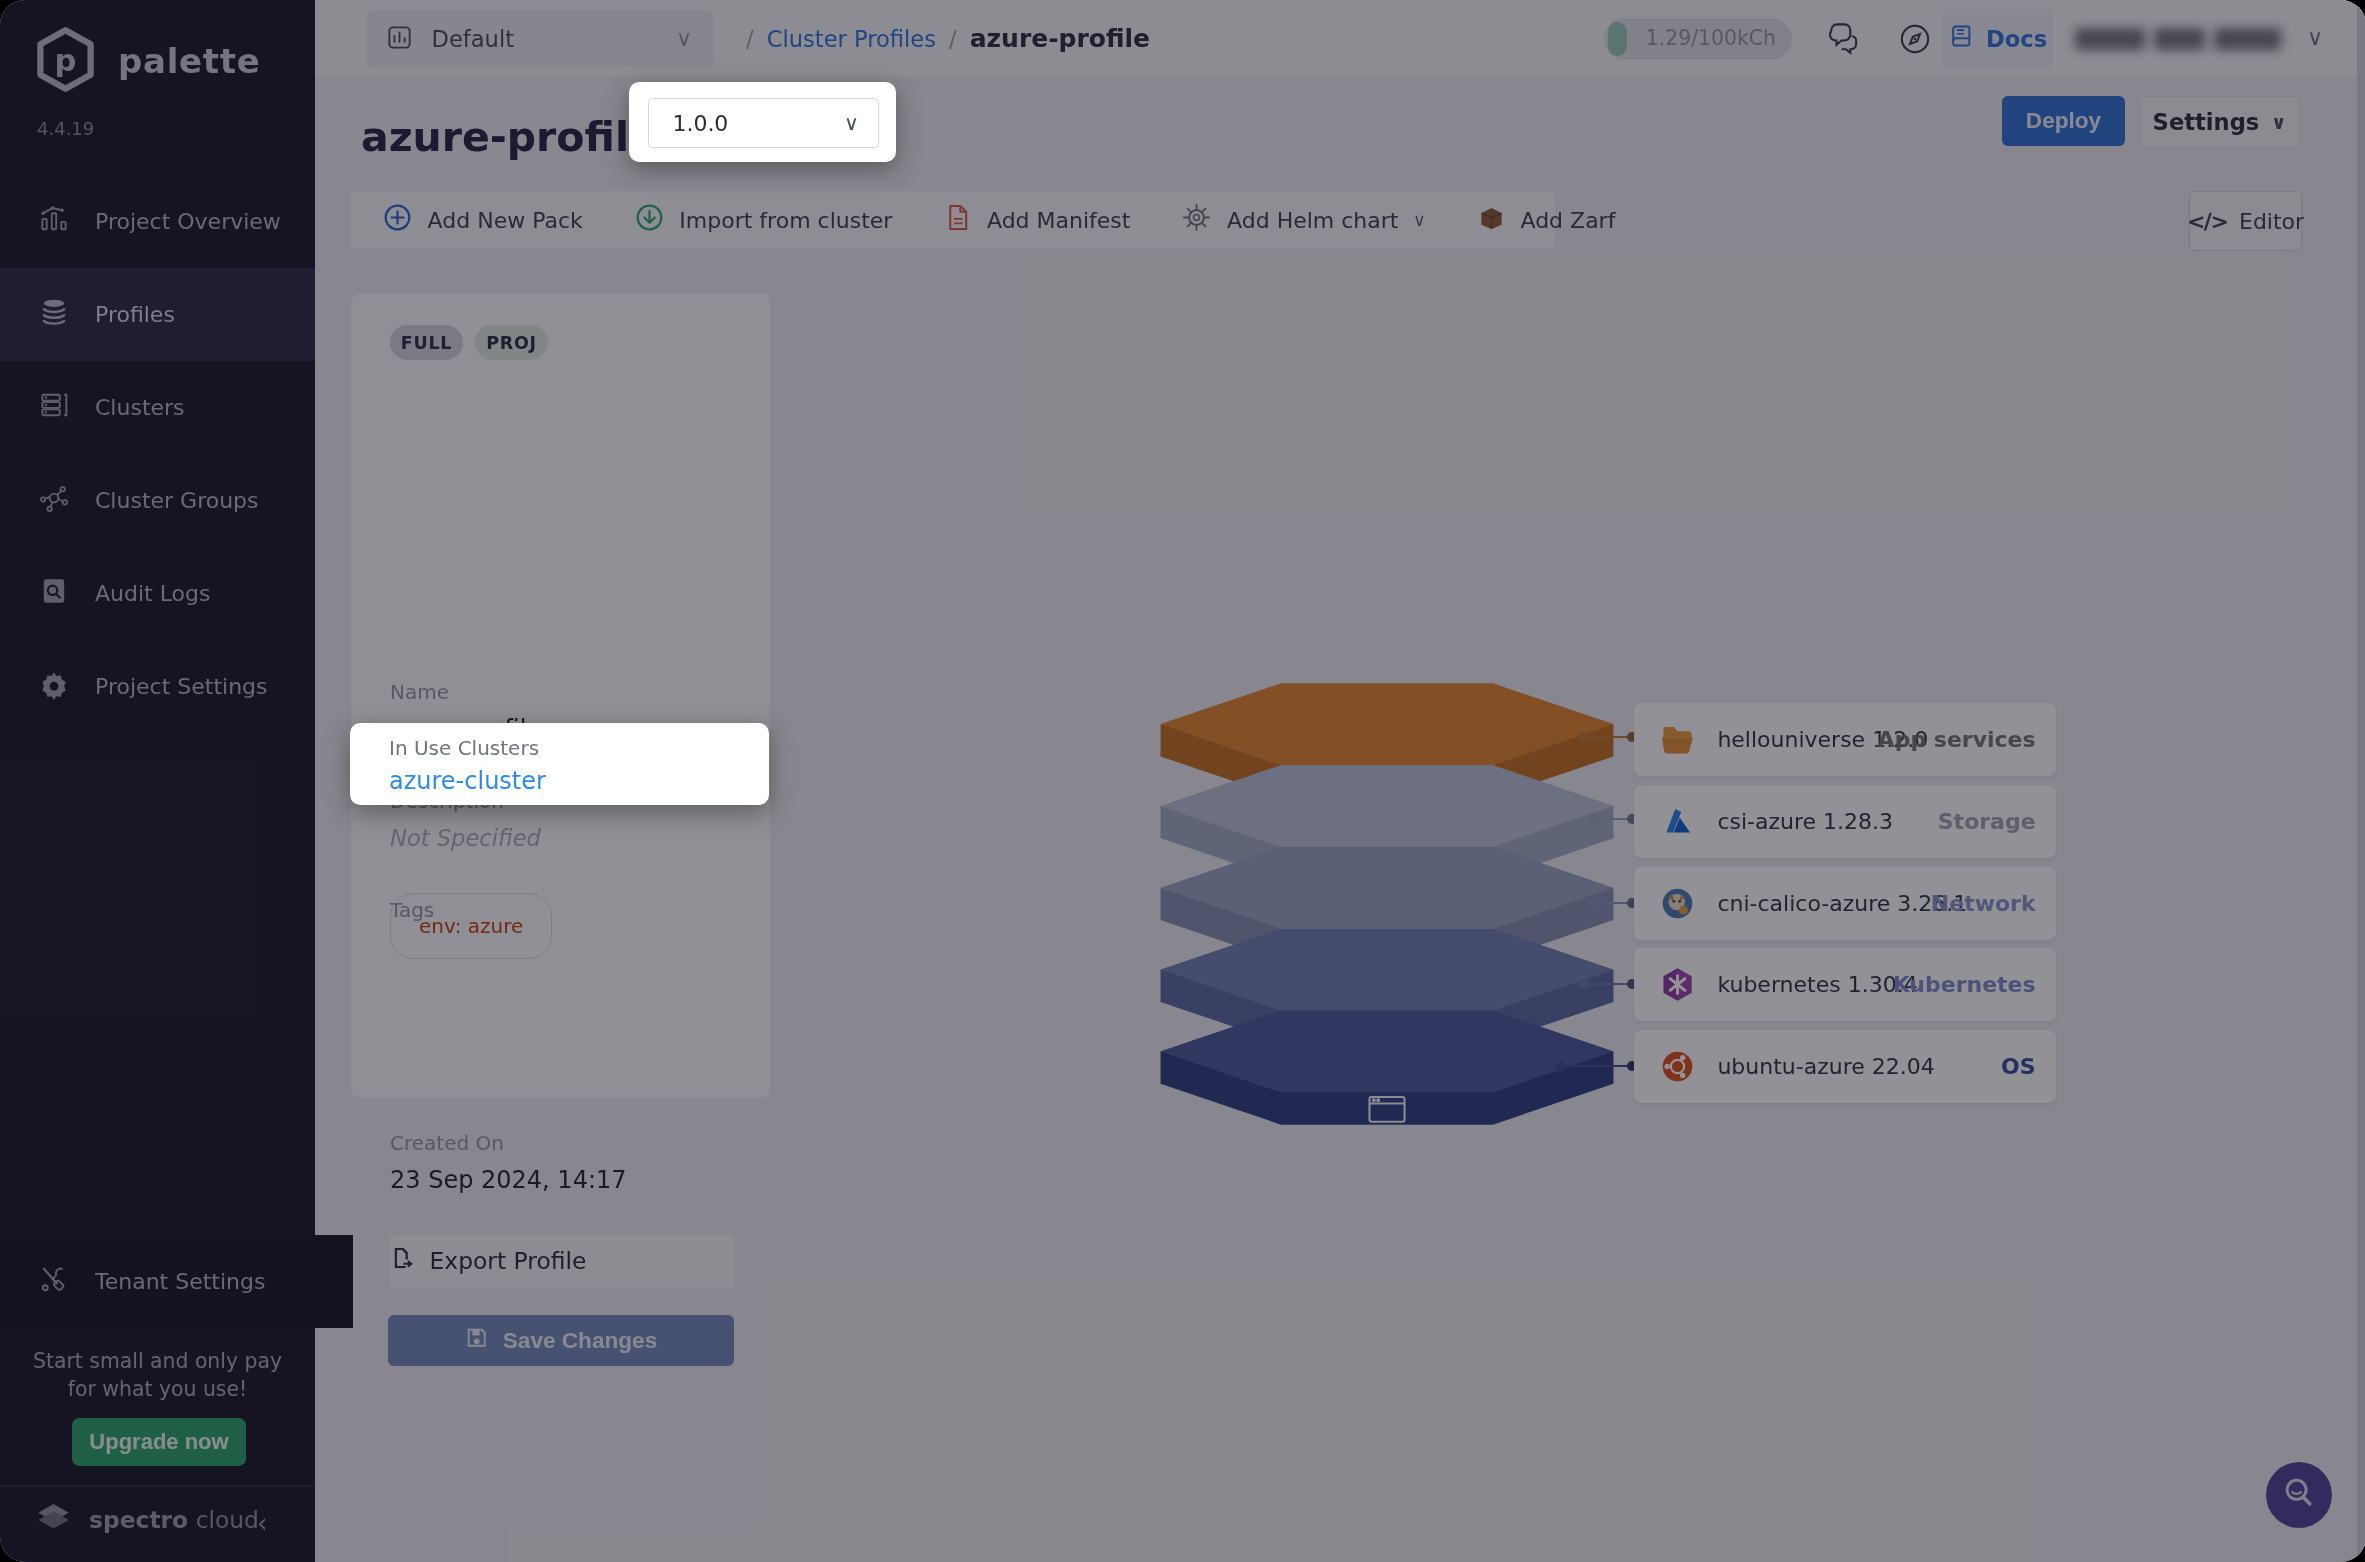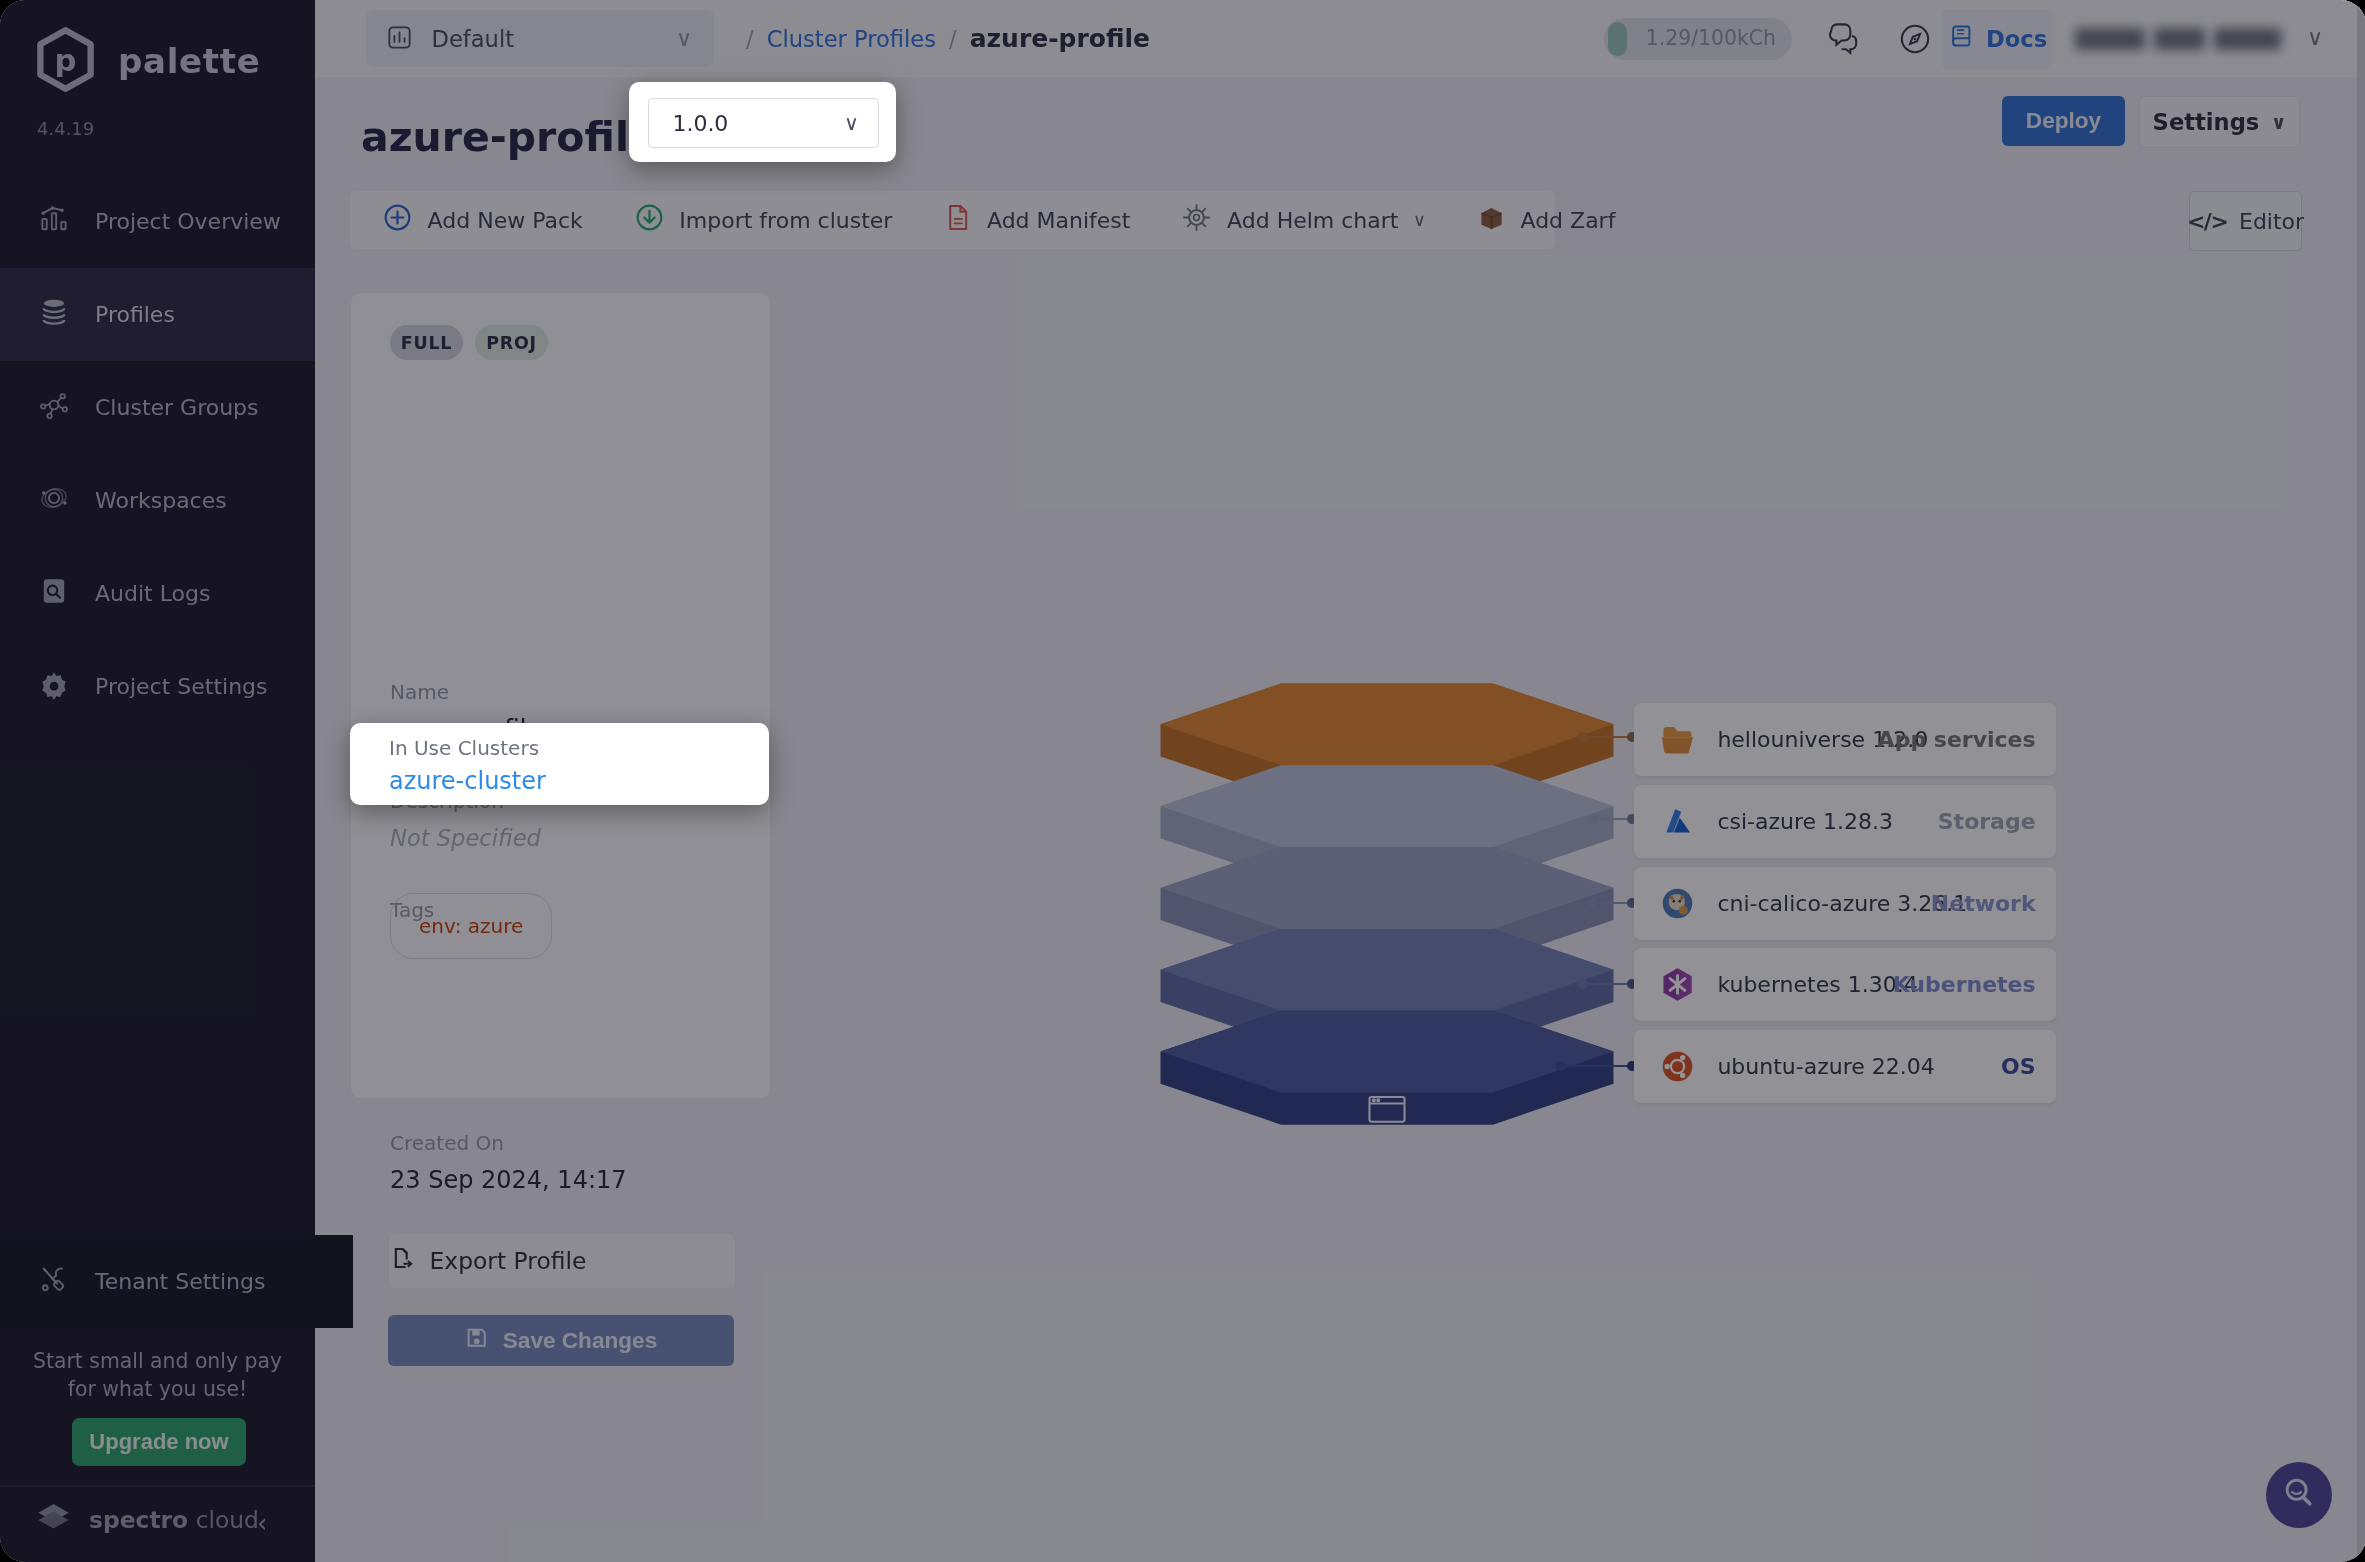--- a/index.html
+++ b/index.html
@@ -117,38 +117,40 @@
         <span><svg width="32" height="32" viewBox="0 0 44 44">
               <ellipse cx="22" cy="10" rx="14" ry="5" fill="#b9bac6"></ellipse>
               <path d="M8 17c0 2.8 6.3 5 14 5s14-2.2 14-5" fill="none" stroke="#b9bac6" stroke-width="3.4"></path>
               <path d="M8 25c0 2.8 6.3 5 14 5s14-2.2 14-5" fill="none" stroke="#b9bac6" stroke-width="3.4"></path>
               <path d="M8 33c0 2.8 6.3 5 14 5s14-2.2 14-5" fill="none" stroke="#b9bac6" stroke-width="3.4"></path>
             </svg></span>
         <span>Profiles</span>
       </div>
       <div class="nav-item">
         <span><svg width="32" height="32" viewBox="0 0 44 44">
+              <rect x="6" y="8" width="24" height="8" rx="2" fill="none" stroke="#9fa0ae" stroke-width="2.6"></rect>
+              <rect x="6" y="18" width="24" height="8" rx="2" fill="none" stroke="#9fa0ae" stroke-width="2.6"></rect>
+              <rect x="6" y="28" width="24" height="8" rx="2" fill="none" stroke="#9fa0ae" stroke-width="2.6"></rect>
+              <path d="M36 8 h3 v28 h-3" fill="none" stroke="#9fa0ae" stroke-width="2.6"></path>
+              <circle cx="11" cy="12" r="1.6" fill="#9fa0ae"></circle>
+              <circle cx="11" cy="22" r="1.6" fill="#9fa0ae"></circle>
+              <circle cx="11" cy="32" r="1.6" fill="#9fa0ae"></circle>
+            </svg></span>
+        <span>Clusters</span>
+      </div>
+      <div class="nav-item">
+        <span><svg width="32" height="32" viewBox="0 0 44 44">
               <circle cx="22" cy="22" r="6" fill="none" stroke="#9fa0ae" stroke-width="2.6"></circle>
               <circle cx="7" cy="24" r="3" fill="none" stroke="#9fa0ae" stroke-width="2.4"></circle>
               <circle cx="34" cy="10" r="3" fill="none" stroke="#9fa0ae" stroke-width="2.4"></circle>
               <circle cx="37" cy="28" r="3" fill="none" stroke="#9fa0ae" stroke-width="2.4"></circle>
               <circle cx="16" cy="37" r="3" fill="none" stroke="#9fa0ae" stroke-width="2.4"></circle>
               <path d="M16.5 20.5 L10 23 M26.5 18 L31.5 12.5 M28 22.8 L34 27 M20 27.5 L17.3 34" stroke="#9fa0ae" stroke-width="2.4"></path>
             </svg></span>
         <span>Cluster Groups</span>
-      </div>
-      <div class="nav-item">
-        <span><svg width="32" height="32" viewBox="0 0 44 44">
-              <circle cx="22" cy="22" r="7" fill="none" stroke="#9fa0ae" stroke-width="2.6"></circle>
-              <circle cx="22" cy="22" r="12" fill="none" stroke="#9fa0ae" stroke-width="2" opacity=".7"></circle>
-              <ellipse cx="22" cy="22" rx="17" ry="12" fill="none" stroke="#9fa0ae" stroke-width="2" opacity=".6" transform="rotate(-18 22 22)"></ellipse>
-              <circle cx="8" cy="15" r="2.4" fill="#9fa0ae"></circle>
-              <circle cx="37" cy="29" r="2.4" fill="#9fa0ae"></circle>
-            </svg></span>
-        <span>Workspaces</span>
       </div>
       <div class="nav-item">
         <span><svg width="32" height="32" viewBox="0 0 44 44">
               <path d="M8 10 a4 4 0 0 1 4-4 h20 a4 4 0 0 1 4 4 v24 a4 4 0 0 1-4 4 h-20 a4 4 0 0 1-4-4 Z" fill="#9fa0ae"></path>
               <circle cx="20" cy="21" r="6.5" fill="none" stroke="#1a1929" stroke-width="3"></circle>
               <path d="M25 26 L31 32" stroke="#1a1929" stroke-width="3"></path>
             </svg></span>
         <span>Audit Logs</span>
       </div>
       <div class="nav-item">

